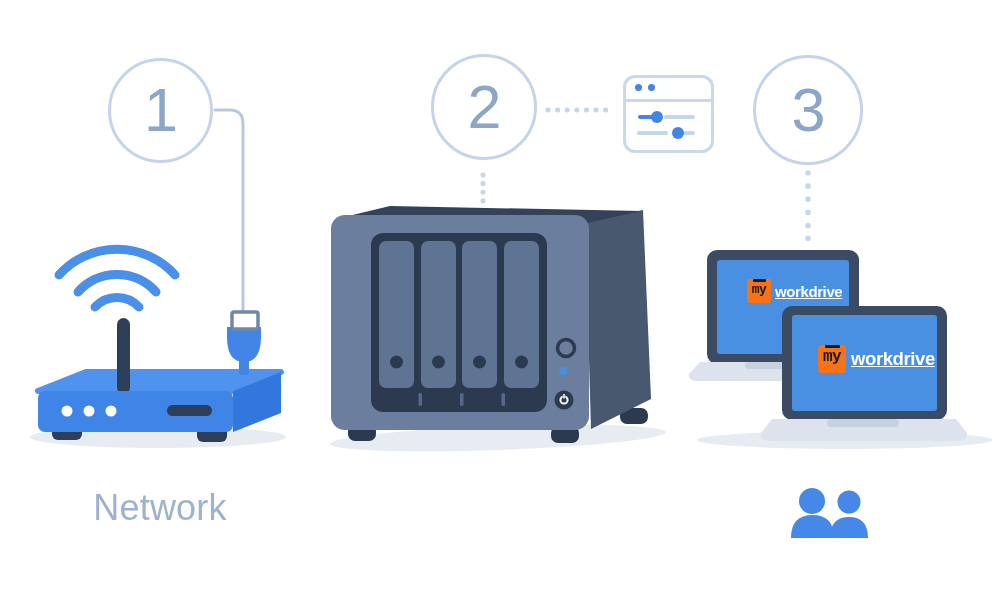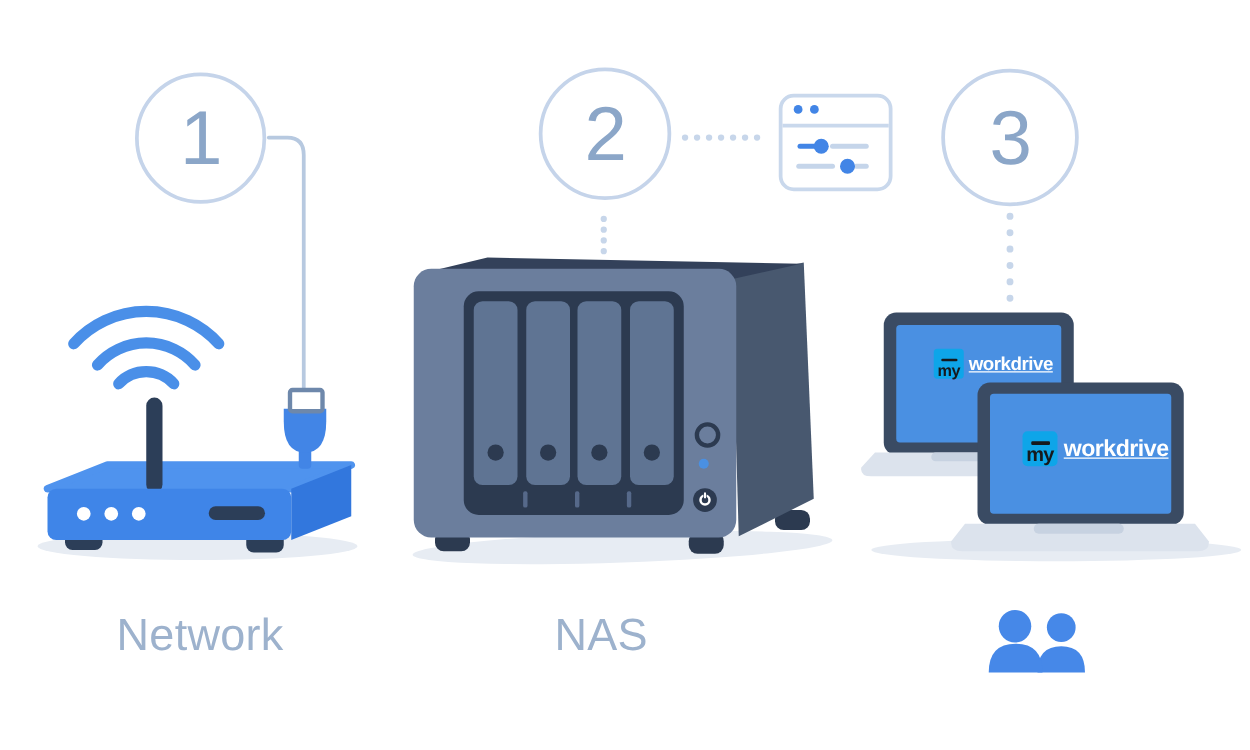--- a/index.html
+++ b/index.html
@@ -45,22 +45,22 @@
   .hdr-dot.d1{left:9px;} .hdr-dot.d2{left:22px;}
   .sl{position:absolute;height:4px;border-radius:2px;}
   .sl.blue{background:#4285e6;} .sl.lite{background:#c5d5ea;}
   .knob{position:absolute;width:12px;height:12px;border-radius:50%;background:#4285e6;}
   
   .brand{
     position:absolute;display:flex;align-items:center;
     font-weight:bold;color:#ffffff;
   }
   .brand .mybox{
-    background:#0ea5e9;border-radius:3px;display:flex;flex-direction:column;
-    align-items:center;justify-content:flex-end;color:#16191d;
+    background:#f97316;border-radius:3px;display:flex;flex-direction:column;
+    align-items:center;justify-content:flex-start;color:#16191d;font-family:Liberation Mono, monospace;
   }
   .brand .mybar{background:#16191d;border-radius:1px;}
   .brand .myword{line-height:1;font-weight:bold;letter-spacing:-0.5px;}
   .brand .wd{letter-spacing:-0.4px;text-decoration:underline;}
   .brand-back{left:747px;top:279px;gap:4px;}
   .brand-back .mybox{width:24px;height:24px;}
   .brand-back .mybar{width:13px;height:2.5px;margin-bottom:1px;}
   .brand-back .myword{font-size:13px;}
   .brand-back .wd{font-size:15px;}
   .brand-front{left:818px;top:345px;gap:5px;}
@@ -182,21 +182,20 @@
     </div>
     <span class="sl blue" style="left:12px;top:37px;width:20px;"></span>
     <span class="sl lite" style="left:38px;top:37px;width:31px;"></span>
     <span class="knob" style="left:25px;top:33px;"></span>
     <span class="sl lite" style="left:11px;top:53px;width:31px;"></span>
     <span class="sl lite" style="left:57px;top:53px;width:12px;"></span>
     <span class="knob" style="left:46px;top:49px;"></span>
   </div>
 
   <div class="sect-label lbl-network">Network</div>
-  <div class="sect-label lbl-nas">NAS</div>
 
   <div class="brand brand-back">
     <span class="mybox">
       <span class="mybar"></span>
       <span class="myword">my</span>
     </span>
     <span class="wd">workdrive</span>
   </div>
   <div class="brand brand-front">
     <span class="mybox">

